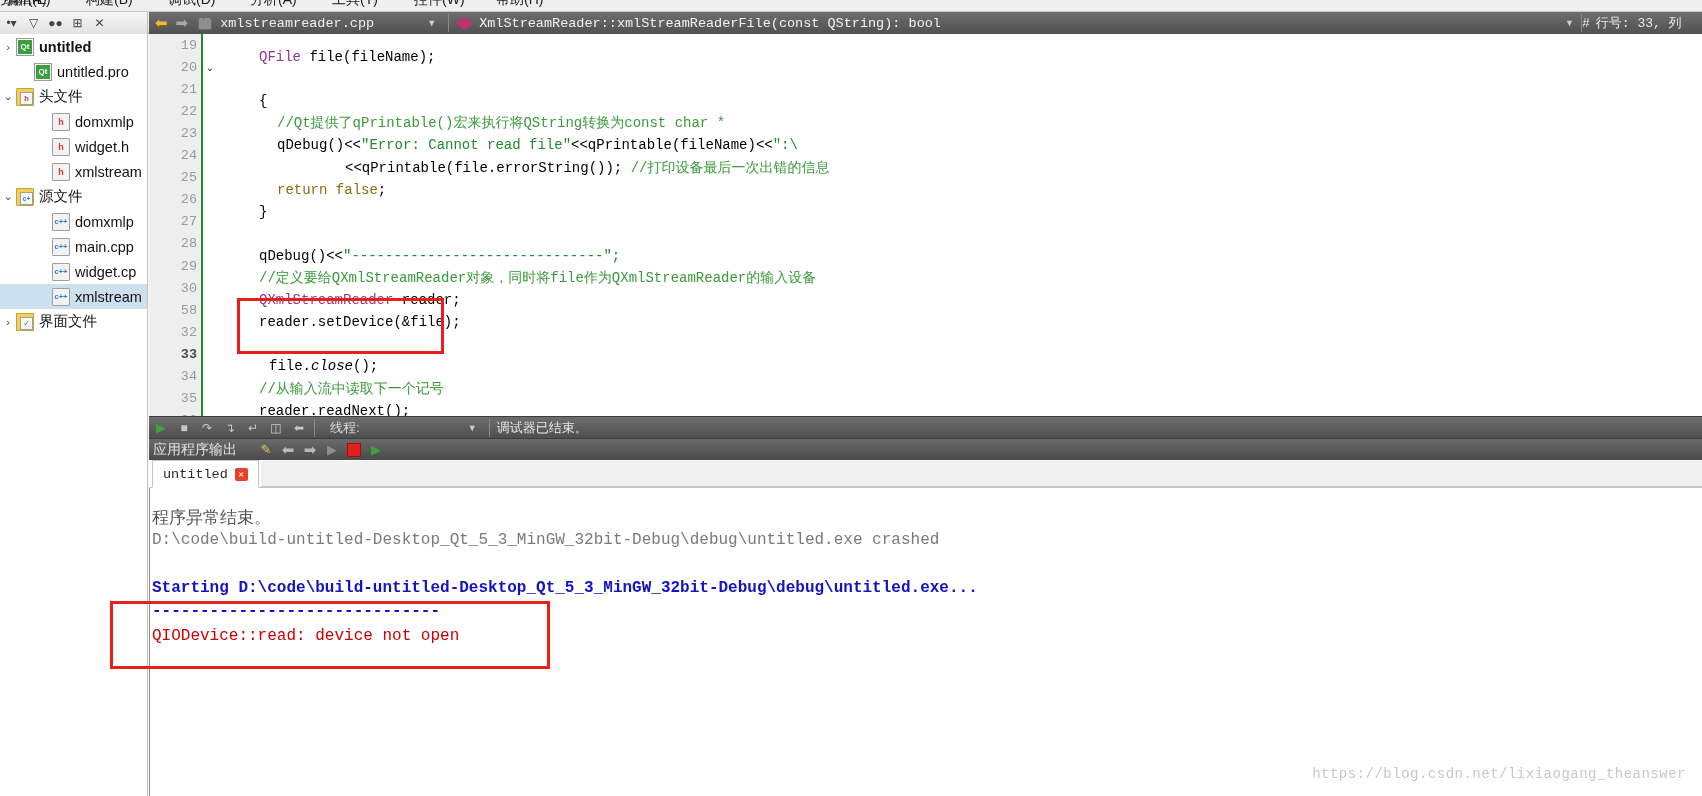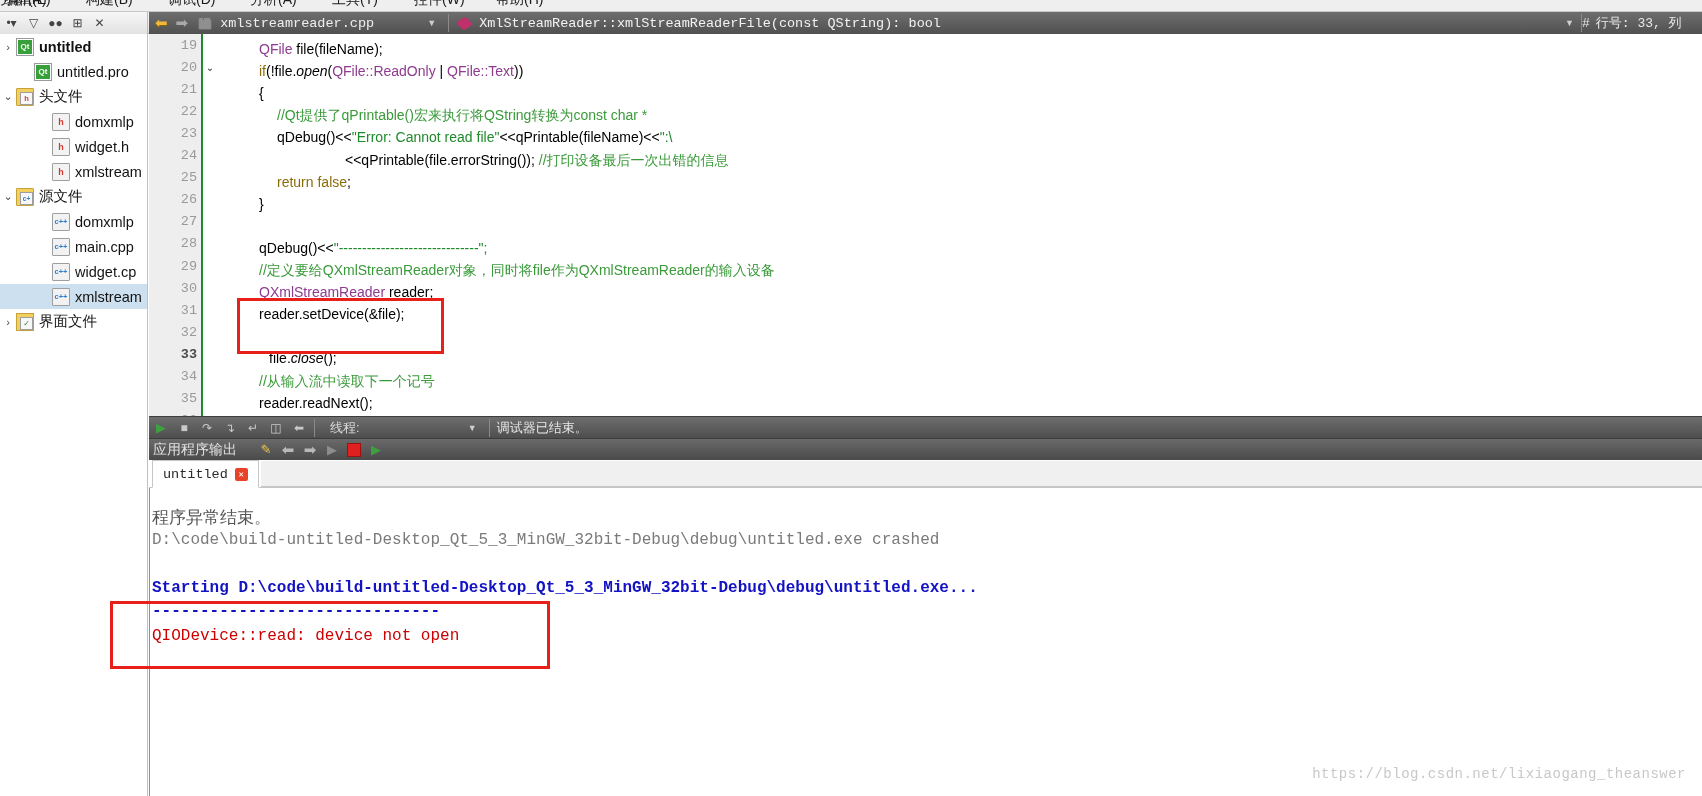--- a/index.html
+++ b/index.html
@@ -105,22 +105,22 @@
     position:absolute; left:0; top:0; width:52px; height:100%;
     background:#eeeeee;
   }
   .gutter-line{ position:absolute; left:0; width:52px; height:22.1px;
                 font-family:"Liberation Mono", monospace; font-size:13.5px; color:#9a9a9a;
                 display:flex; align-items:center; justify-content:flex-end; padding-right:4px; }
   .gutter-line.cur{ color:#4d4d4d; font-weight:bold; }
   .fold{ position:absolute; left:54px; width:14px; height:22.1px; display:flex;
          align-items:center; justify-content:center; font-size:10px; color:#2e2e2e; }
   .green-bar{ position:absolute; left:52px; top:0; width:2px; height:100%; background:#1f8a2a; }
-  .code-area{ position:absolute; left:68px; top:4px; right:0; height:100%;
-              font-family:Liberation Sans, sans-serif; font-size:14px; }
+  .code-area{ position:absolute; left:68px; top:12px; right:0; height:100%;
+              font-family:Liberation Mono, monospace; font-size:14px; }
   .cl{ position:absolute; left:0; height:22.1px; line-height:22.1px; white-space:pre; }
   .k{ color:#8a6d0b; }          
   .ty{ color:#8e3a8e; }         
   .fn{ color:#000000; font-style:italic; }
   .st{ color:#1f8a2a; }         
   .cm{ color:#3a9a3a; }         
   .pl{ color:#000000; }
   .en{ color:#8e3a8e; }
 
   
@@ -323,31 +323,30 @@
       <div class="gutter-line" style="top: 44.2px;">21</div>
       <div class="gutter-line" style="top: 66.3px;">22</div>
       <div class="gutter-line" style="top: 88.4px;">23</div>
       <div class="gutter-line" style="top: 110.5px;">24</div>
       <div class="gutter-line" style="top: 132.6px;">25</div>
       <div class="gutter-line" style="top: 154.7px;">26</div>
       <div class="gutter-line" style="top: 176.8px; padding-left: 11px;">27</div>
       <div class="gutter-line" style="top: 198.9px;">28</div>
       <div class="gutter-line" style="top: 221px;">29</div>
       <div class="gutter-line" style="top: 243.1px;">30</div>
-      <div class="gutter-line" style="top: 265.2px;">31</div>
+      <div class="gutter-line" style="top: 265.2px;">58</div>
       <div class="gutter-line" style="top: 287.3px;">32</div>
       <div class="gutter-line cur" style="top: 309.4px;">33</div>
       <div class="gutter-line" style="top: 331.5px;">34</div>
       <div class="gutter-line" style="top: 353.6px;">35</div>
       <div class="gutter-line" style="top: 375.7px;">36</div>
     </div>
   <div class="green-bar"></div>
   <div class="code-area">
       <div class="cl" style="top: 0px; left: 42px;"><span class="ty">QFile</span><span class="pl"> file(fileName);</span></div>
-      <div class="cl" style="top: 22.1px; left: 42px;"><span class="k">if</span><span class="pl">(!file.</span><span class="fn">open</span><span class="pl">(</span><span class="en">QFile::ReadOnly</span><span class="pl"> | </span><span class="en">QFile::Text</span><span class="pl">))</span></div>
       <div class="cl" style="top: 44.2px; left: 42px;"><span class="pl">{</span></div>
       <div class="cl" style="top: 66.3px; left: 60px;"><span class="cm">//Qt提供了qPrintable()宏来执行将QString转换为const char *</span></div>
       <div class="cl" style="top: 88.4px; left: 60px;"><span class="pl">qDebug()&lt;&lt;</span><span class="st">"Error: Cannot read file"</span><span class="pl">&lt;&lt;qPrintable(fileName)&lt;&lt;</span><span class="st">":\</span></div>
       <div class="cl" style="top: 110.5px; left: 128px;"><span class="pl">&lt;&lt;qPrintable(file.errorString()); </span><span class="cm">//打印设备最后一次出错的信息</span></div>
       <div class="cl" style="top: 132.6px; left: 60px;"><span class="k">return</span><span class="pl"> </span><span class="k">false</span><span class="pl">;</span></div>
       <div class="cl" style="top: 154.7px; left: 42px;"><span class="pl">}</span></div>
       <div class="cl" style="top: 176.8px; left: 42px;"><span class="pl"></span></div>
       <div class="cl" style="top: 198.9px; left: 42px;"><span class="pl">qDebug()&lt;&lt;</span><span class="st">"------------------------------";</span></div>
       <div class="cl" style="top: 221px; left: 42px;"><span class="cm">//定义要给QXmlStreamReader对象，同时将file作为QXmlStreamReader的输入设备</span></div>
       <div class="cl" style="top: 243.1px; left: 42px;"><span class="ty">QXmlStreamReader</span><span class="pl"> reader;</span></div>

